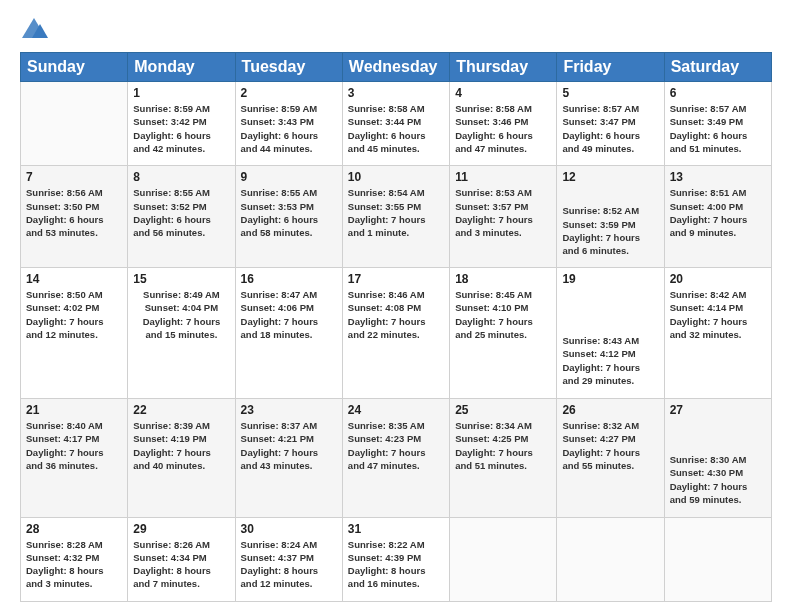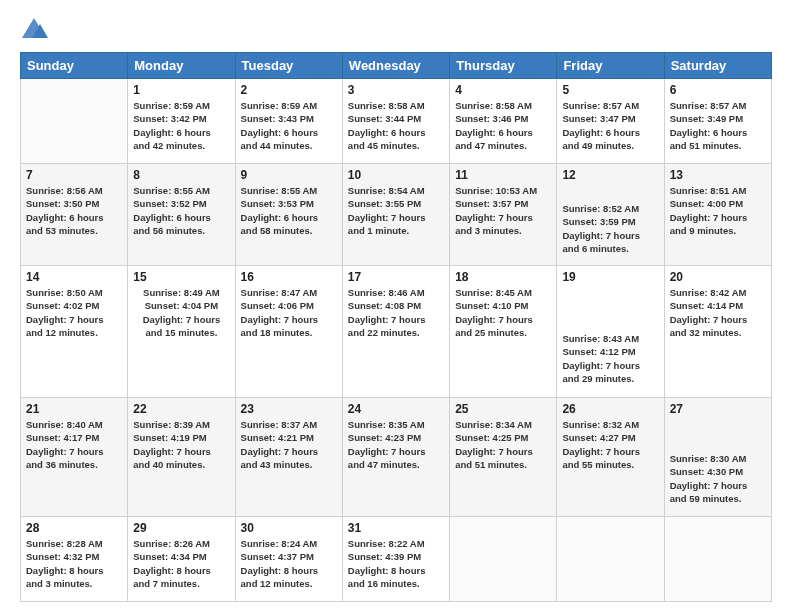--- a/index.html
+++ b/index.html
@@ -61,21 +61,21 @@
     }
     .calendar {
       flex: 1;
       border-collapse: collapse;
       width: 100%;
       table-layout: fixed;
     }
     .calendar th {
       background: #3a7abf;
       color: #fff;
-      font-size: 13px;
+      font-size: 16px;
       font-weight: bold;
       text-align: left;
       padding: 5px 6px;
       border: 1px solid #2d6aa0;
     }
     .calendar td {
       vertical-align: top;
       border: 1px solid #d0d0d0;
       padding: 4px 5px;
       font-size: 10px;
@@ -209,21 +209,21 @@
           </td>
           <td>
             <span class="day-num">10</span>
             <div class="day-info" style="white-space: pre-line;">Sunrise: 8:54 AM
 Sunset: 3:55 PM
 Daylight: 7 hours
 and 1 minute.</div>
           </td>
           <td>
             <span class="day-num">11</span>
-            <div class="day-info" style="white-space: pre-line;">Sunrise: 10:53 AM
+            <div class="day-info" style="white-space: pre-line;">Sunrise: 8:53 AM
 Sunset: 3:57 PM
 Daylight: 7 hours
 and 3 minutes.</div>
           </td>
           <td>
             <span class="day-num">12</span>
             <div class="day-info" style="white-space: pre-line; margin-top: 20px;">Sunrise: 8:52 AM
 Sunset: 3:59 PM
 Daylight: 7 hours
 and 6 minutes.</div>

